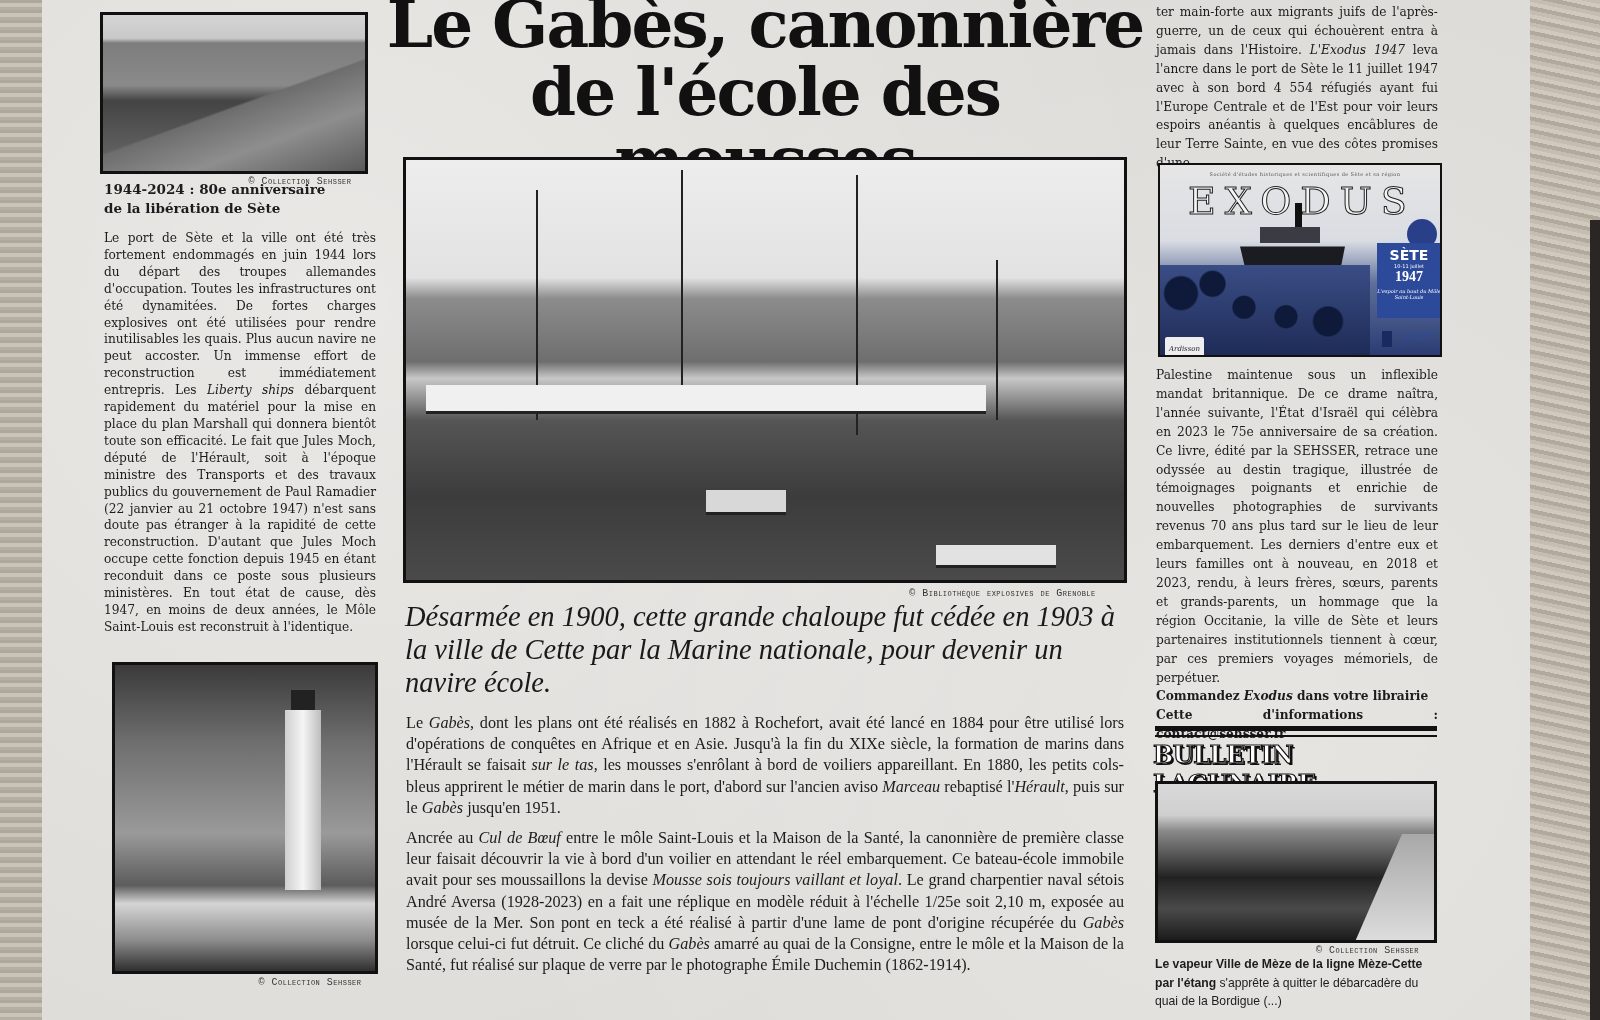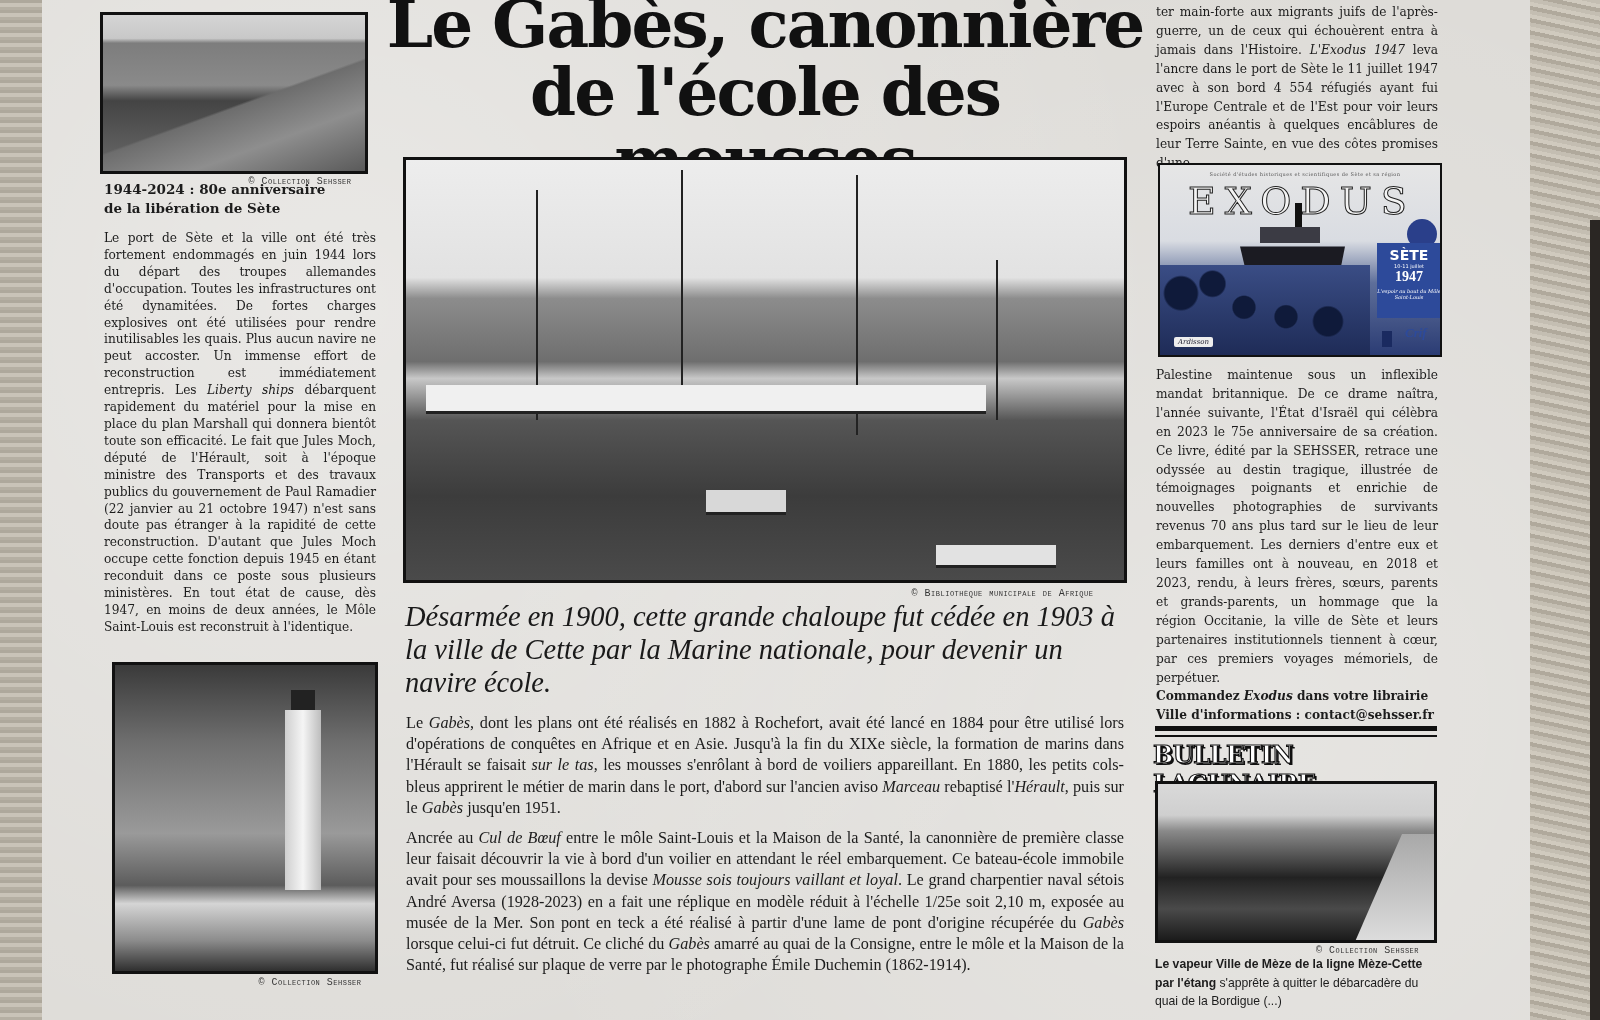--- a/index.html
+++ b/index.html
@@ -124,26 +124,26 @@
   }
   .exodus-badge .city { font-family: "DejaVu Sans", sans-serif; font-weight: bold; font-size: 14px; display:block; }
   .exodus-badge .dates { font-family: "DejaVu Sans", sans-serif; font-size: 5px; display:block; }
   .exodus-badge .year { font-family: Liberation Serif, serif; font-weight: bold; font-size: 14px; display:block; }
   .exodus-badge .tag { font-family: "DejaVu Serif", serif; font-style: italic; font-size: 5px; display:block; margin-top: 3px; line-height: 6px; }
   .exodus-circle {
     position: absolute; left: 247px; top: 54px; width: 30px; height: 30px; border-radius: 50%;
     background: #2a3f8a;
   }
   .exodus-publisher {
-    position: absolute; left: 14px; top: 172px; padding: 1px 4px; background: #eee; color: #223;
+    position: absolute; left: 5px; top: 172px; padding: 8px 4px; background: #eee; color: #223;
     font-family: "DejaVu Serif", serif; font-style: italic; font-size: 7px; border-radius: 2px;
   }
   .exodus-crif {
-    position: absolute; left: 245px; top: 160px; font-family: Liberation Serif, serif; font-style: italic;
-    font-weight: bold; font-size: 13px; color: #2d4a9a;
+    position: absolute; left: 245px; top: 166px; font-family: Liberation Mono, monospace; font-style: italic;
+    font-weight: bold; font-size: 11px; color: #2d4a9a;
   }
   .exodus-logo {
     position: absolute; left: 222px; top: 166px; width: 10px; height: 16px; background: #1a2a60;
   }
 
   
   .fill-ruins {
     width: 100%; height: 100%;
     background:
       linear-gradient(160deg, transparent 55%, #6d6d6d 56%, #8e8e8e 75%, #5a5a5a 100%),
@@ -212,21 +212,21 @@
   <div class="fill-harbor">
     <div class="mast" style="left:130px; top:30px; height:230px;"></div>
     <div class="mast" style="left:275px; top:10px; height:240px;"></div>
     <div class="mast" style="left:450px; top:15px; height:260px;"></div>
     <div class="mast" style="left:590px; top:100px; height:160px;"></div>
     <div class="hull" style="left:20px; top:225px; width:560px; height:26px;"></div>
     <div class="hull" style="left:300px; top:330px; width:80px; height:22px; background:#d8d8d8;"></div>
     <div class="hull" style="left:530px; top:385px; width:120px; height:20px; background:#e2e2e2;"></div>
   </div>
 </div>
-<div class="credit" style="left:880px; top:588px; width:245px;">© Bibliothèque municipale de Afrique</div>
+<div class="credit" style="left:880px; top:588px; width:245px;">© Bibliothèque explosives de Grenoble</div>
 
 <div class="lede">Désarmée en 1900, cette grande chaloupe fut cédée en 1903 à la ville de Cette par la Marine nationale, pour devenir un navire école.</div>
 
 <div class="center-body">
   <p><span>Le </span><i>Gabès</i><span>, dont les plans ont été réalisés en 1882 à Rochefort, avait été lancé en 1884 pour être utilisé lors d'opérations de conquêtes en Afrique et en Asie. Jusqu'à la fin du XIXe siècle, la formation de marins dans l'Hérault se faisait </span><i>sur le tas</i><span>, les mousses s'enrôlant à bord de voiliers appareillant. En 1880, les petits cols-bleus apprirent le métier de marin dans le port, d'abord sur l'ancien aviso </span><i>Marceau</i><span> rebaptisé l'</span><i>Hérault</i><span>, puis sur le </span><i>Gabès</i><span> jusqu'en 1951.</span></p>
   <p><span>Ancrée au </span><i>Cul de Bœuf</i><span> entre le môle Saint-Louis et la Maison de la Santé, la canonnière de première classe leur faisait découvrir la vie à bord d'un voilier en attendant le réel embarquement. Ce bateau-école immobile avait pour ses moussaillons la devise </span><i>Mousse sois toujours vaillant et loyal</i><span>. Le grand charpentier naval sétois André Aversa (1928-2023) en a fait une réplique en modèle réduit à l'échelle 1/25e soit 2,10 m, exposée au musée de la Mer. Son pont en teck a été réalisé à partir d'une lame de pont d'origine récupérée du </span><i>Gabès</i><span> lorsque celui-ci fut détruit. Ce cliché du </span><i>Gabès</i><span> amarré au quai de la Consigne, entre le môle et la Maison de la Santé, fut réalisé sur plaque de verre par le photographe Émile Duchemin (1862-1914).</span></p>
 </div>
 
 <div class="right-body" style="top:3px;"><span>ter main-forte aux migrants juifs de l'après-guerre, un de ceux qui échouèrent entra à jamais dans l'Histoire. </span><i>L'Exodus 1947</i><span> leva l'ancre dans le port de Sète le 11 juillet 1947 avec à son bord 4 554 réfugiés ayant fui l'Europe Centrale et de l'Est pour voir leurs espoirs anéantis à quelques encâblures de leur Terre Sainte, en vue des côtes promises d'une</span></div>
 
@@ -245,21 +245,21 @@
     <span class="tag">L'espoir au bout du Môle Saint-Louis</span>
   </div>
   <div class="exodus-publisher">Ardisson</div>
   <div class="exodus-logo"></div>
   <div class="exodus-crif">Crif</div>
 </div>
 
 <div class="right-body" style="top:366px;">
   <span>Palestine maintenue sous un inflexible mandat britannique. De ce drame naîtra, l'année suivante, l'État d'Israël qui célèbra en 2023 le 75e anniversaire de sa création. Ce livre, édité par la SEHSSER, retrace une odyssée au destin tragique, illustrée de témoignages poignants et enrichie de nouvelles photographies de survivants revenus 70 ans plus tard sur le lieu de leur embarquement. Les derniers d'entre eux et leurs familles ont à nouveau, en 2018 et 2023, rendu, à leurs frères, sœurs, parents et grands-parents, un hommage que la région Occitanie, la ville de Sète et leurs partenaires institutionnels tiennent à cœur, par ces premiers voyages mémoriels, de perpétuer.</span><br>
   <b><span>Commandez </span><i>Exodus</i><span> dans votre librairie</span></b><br>
-  <b><span>Ville d'informations : </span><span>contact@sehsser.fr</span></b>
+  <b><span>Cette d'informations : </span><span>contact@sehsser.fr</span></b>
 </div>
 
 <div class="rule-thick"></div>
 <div class="rule-thin"></div>
 <div class="bulletin-title">BULLETIN LAGUNAIRE</div>
 
 <div class="photo" style="left:1155px; top:781px; width:282px; height:162px;">
   <div class="fill-boat">
     <div class="boat-quay"></div>
   </div>

